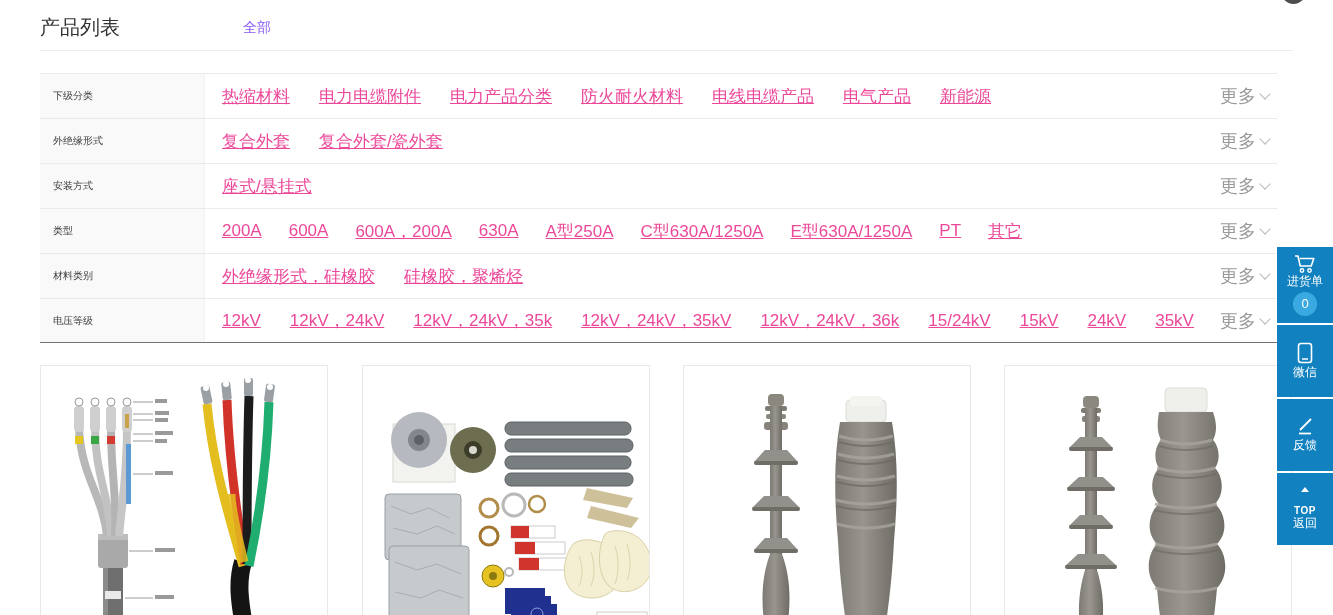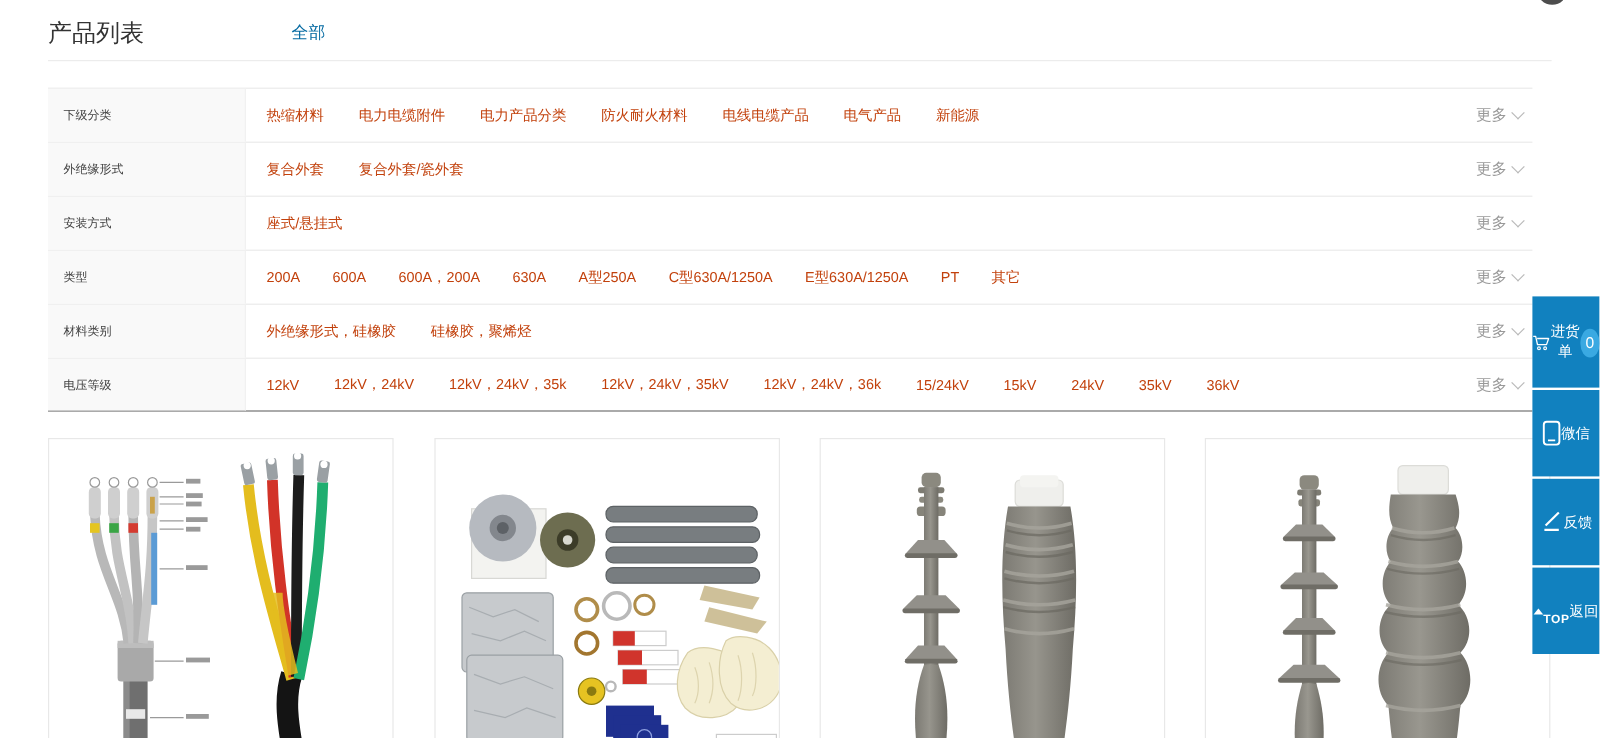--- a/index.html
+++ b/index.html
@@ -10,64 +10,64 @@
     position:relative;
   }
   
   .partial-circle {
     position:absolute; left:1281px; top:-21px; width:25px; height:25px;
     border-radius:50%; background:#4d4d4d; z-index:30;
   }
   
   .page-header { position:absolute; left:40px; top:14px; width:1253px; height:36px; }
   .page-title { font-size:20px; color:#333; display:inline-block; }
-  .tab-all { position:absolute; left:203px; top:5px; font-size:14px; color:#0369a1; cursor:pointer; }
+  .tab-all { position:absolute; left:203px; top:5px; font-size:14px; color:#8b5cf6; cursor:pointer; }
   .header-divider { position:absolute; left:40px; top:50px; width:1253px; height:0; border-top:1px solid #ececec; }
 
   
   .filter-table { position:absolute; left:40px; top:73px; width:1237px; }
   .filter-row {
     display:flex; align-items:stretch; height:45px;
     border-top:1px solid #eaeaea; background:#fff;
   }
   .filter-row:last-child { border-bottom:1px solid #737373; }
   .filter-label {
     width:165px; flex:0 0 165px; background:#f9f9f9;
     font-size:10px; color:#404040; display:flex; align-items:center;
     padding-left:13px; border-right:1px solid #f1f1f1;
   }
   .filter-items {
     flex:1 1 auto; display:flex; align-items:center; gap:29px;
     padding-left:17px; white-space:nowrap; overflow:hidden;
   }
-  .filter-item { font-size:12px; color:#c2410c; cursor:pointer; }
+  .filter-item { font-size:17px; color:#ec4899; cursor:pointer;text-decoration:underline; }
   .filter-more {
     flex:0 0 62px; display:flex; align-items:center; justify-content:flex-end;
     padding-right:8px; cursor:pointer;
   }
-  .more-text { font-size:13px; color:#999; }
+  .more-text { font-size:18px; color:#999; }
   .chev {
     display:inline-block; width:8px; height:8px; margin-left:5px; margin-top:-4px;
     border-right:1px solid #b9b9b9; border-bottom:1px solid #b9b9b9;
     transform:rotate(45deg);
   }
 
   
   .product-card {
     position:absolute; top:365px; width:288px; height:280px;
     background:#fff; border:1px solid #e8e8e8; overflow:hidden; cursor:pointer;
   }
   .card-1 { left:40px; } .card-2 { left:362px; } .card-3 { left:683px; } .card-4 { left:1004px; }
   .product-card svg { display:block; margin:0 auto; }
 
   
   .float-menu { position:absolute; left:1277px; top:247px; width:56px; z-index:40; }
   .fm-btn {
     width:56px; background:#1181bf; color:#fff; text-align:center;
-    display:flex; flex-direction:row; align-items:center; justify-content:center;
+    display:flex; flex-direction:column; align-items:center; justify-content:center;
     margin-bottom:2px; cursor:pointer;
   }
   .fm-cart { height:76px; }
   .fm-sm { height:72px; }
   .fm-label { font-size:12px; color:#fff; line-height:17px; }
   .fm-badge {
     width:24px; height:24px; border-radius:50%; background:#3aa9e2;
     color:#fff; font-size:13px; line-height:24px; text-align:center; margin-top:2px;
   }
   .fm-top-word { font-size:10px; font-weight:bold; color:#fff; letter-spacing:.5px; line-height:9px; margin-top:14px;}

